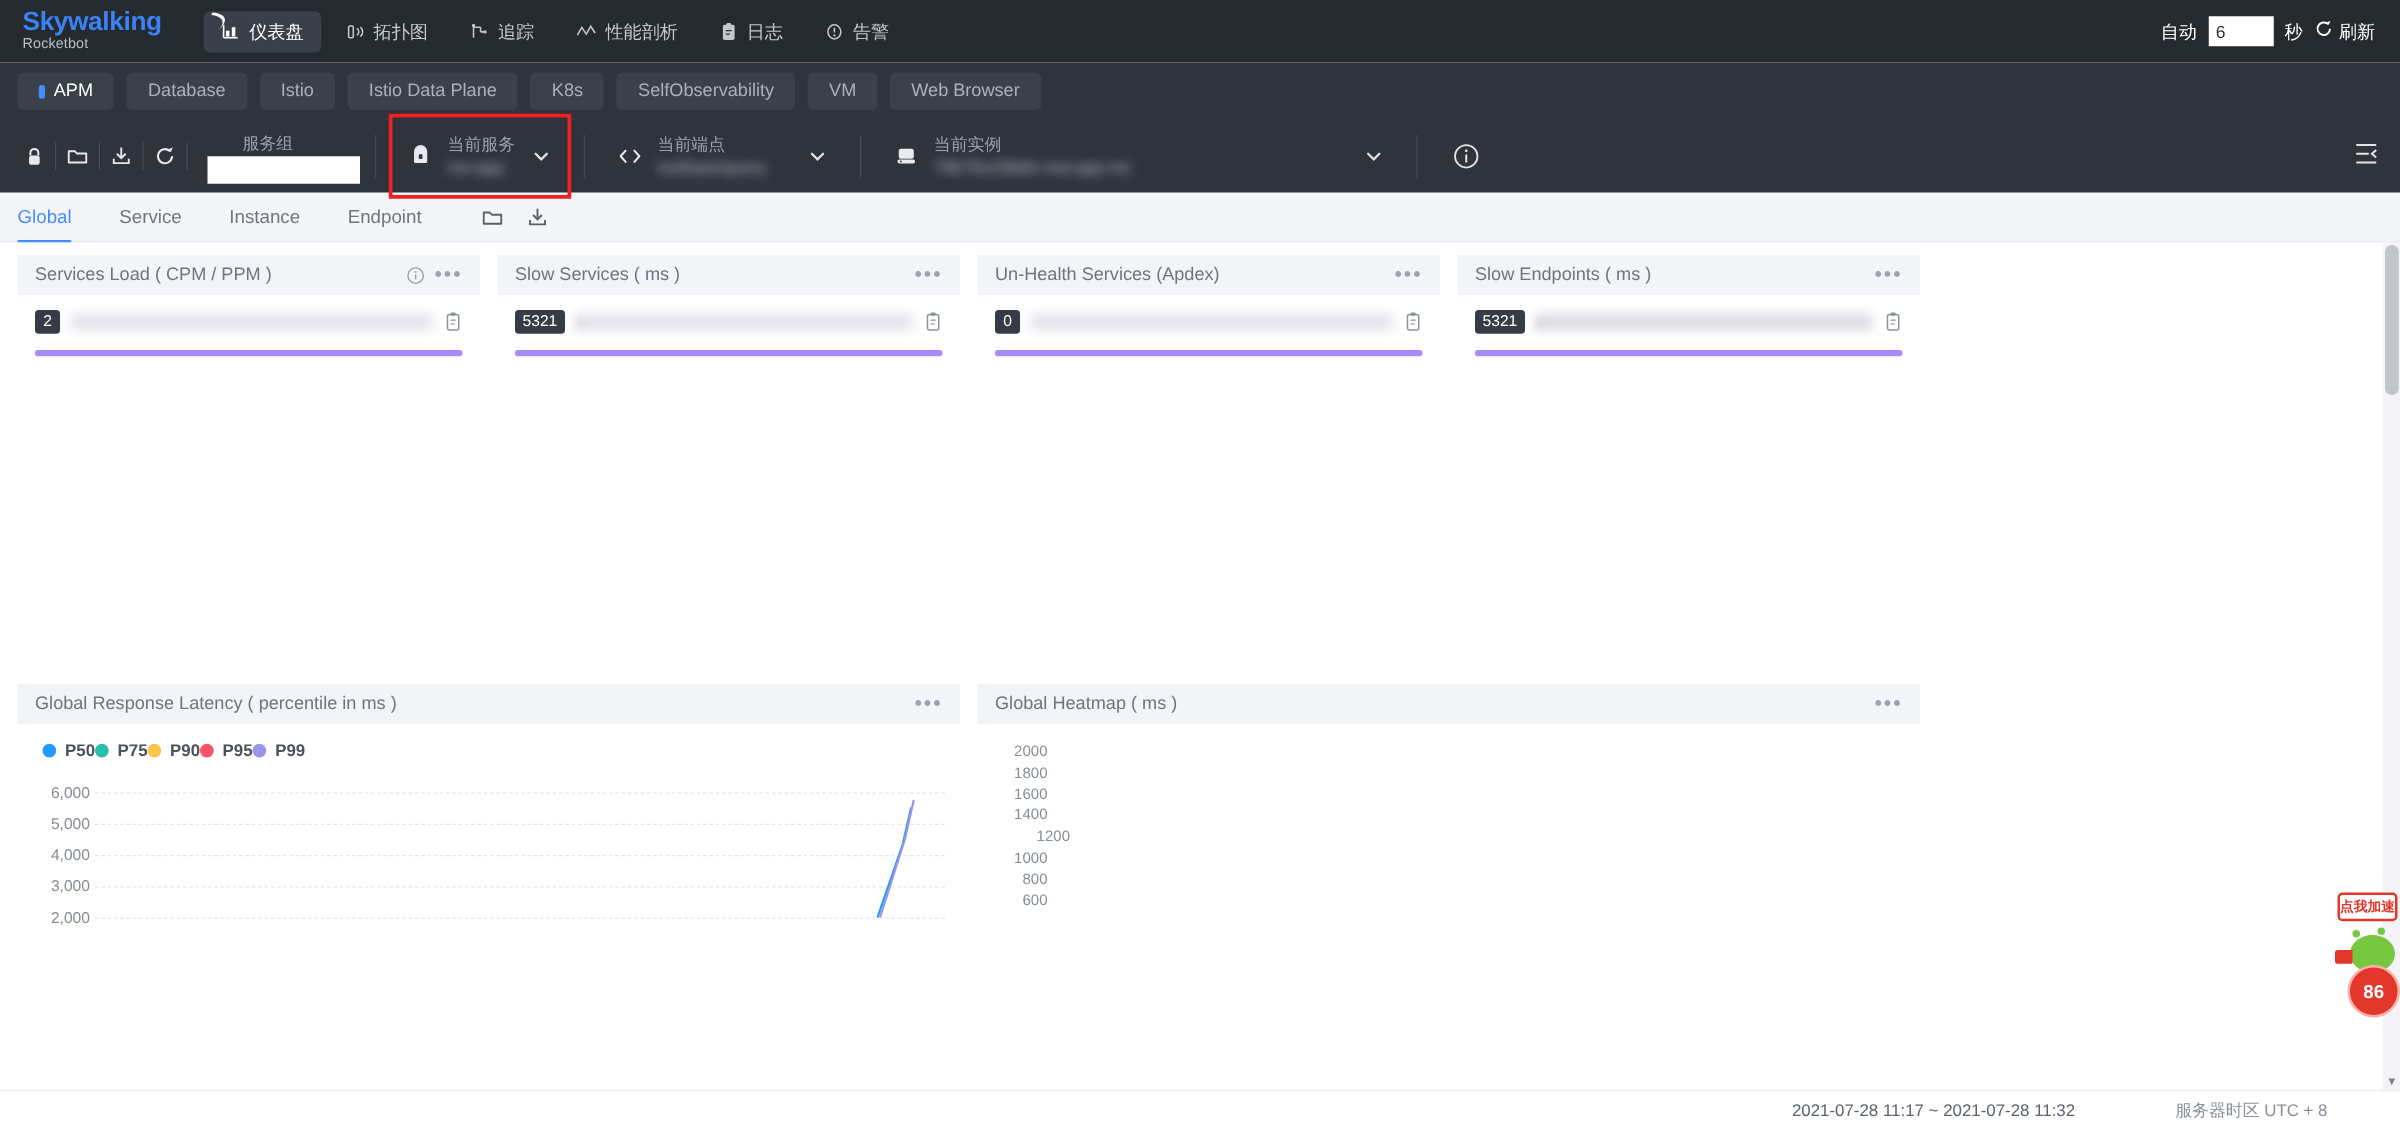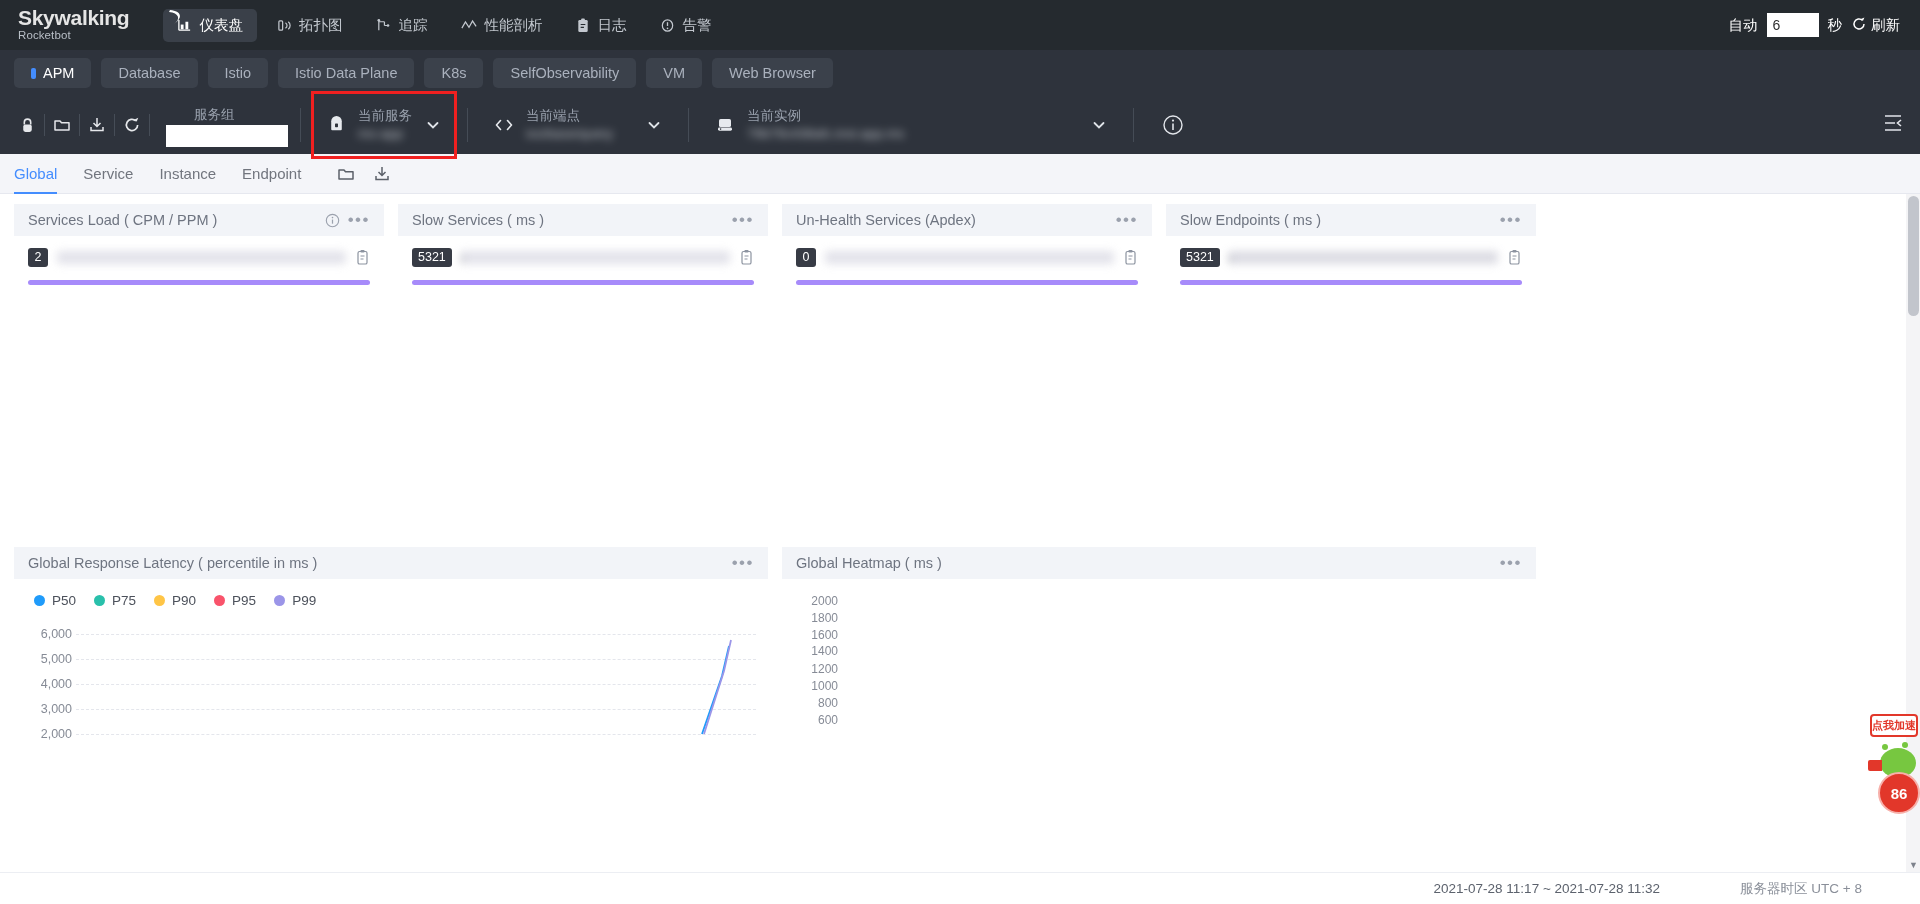--- a/index.html
+++ b/index.html
@@ -11,21 +11,21 @@
   }
 
   
   .topnav {
     height: 50px; background: #252a2f;
     display: flex; align-items: center;
     padding: 0 18px;
     position: relative;
   }
   .brand { display: flex; flex-direction: column; justify-content: center; margin-right: 34px; padding-bottom: 2px;}
-  .brand-main { color: #e5e5e5; font-size: 21px; font-weight: bold; letter-spacing: -0.3px; line-height: 22px; position: relative; }
+  .brand-main { color: #3b82f6; font-size: 21px; font-weight: bold; letter-spacing: -0.3px; line-height: 22px; position: relative; }
   .brand-sub { color: #b9bfc7; font-size: 11.5px; line-height: 12px; letter-spacing: 0.1px;}
   .navitems { display: flex; align-items: center; gap: 6px; }
   .navitem {
     display: flex; align-items: center; gap: 7px;
     color: #c3c8cf; font-size: 14.5px;
     padding: 7px 14px; border-radius: 5px; cursor: pointer;
     white-space: nowrap;
   }
   .navitem.active { background: #3a4049; color: #ffffff; }
   .navitem svg { display:block; }
@@ -91,21 +91,21 @@
     white-space: nowrap; overflow: hidden;
   }
   .blurtext { filter: blur(4.2px); opacity: .75; }
   .chev { color: #dfe3e8; margin-left: 16px; display:flex; }
   .info-circle { color: #e2e5ea; margin: 0 16px; display:flex; cursor:pointer; }
   .toolbar-right { position: absolute; right: 16px; top: 0; height: 58px; display:flex; align-items:center; color:#e2e5ea; cursor: pointer; }
 
   
   .subtabs {
     height: 40px; background: #f4f5f9;
-    display: flex; align-items: center; padding-left: 14px; gap: 26px;
+    display: flex; align-items: center; padding-left: 14px; gap: 38px;
     border-bottom: 1px solid #e6e8ef;
   }
   .subtab { font-size: 15px; color: #71757e; cursor: pointer; height: 40px; display:flex; align-items:center; position: relative;}
   .subtab.active { color: #448dfe; }
   .subtab.active::after {
     content: ""; position: absolute; bottom: 0; left: 0; right: 0; height: 2px; background: #448dfe;
   }
   .subtab-icons { display: flex; align-items: center; gap: 18px; margin-left: 10px; color: #5b6069; }
   .subtab-icons > span { cursor: pointer; display:flex; }
 
@@ -134,21 +134,21 @@
   .rankbadge {
     background: #373b45; color: #ffffff; font-size: 12.5px;
     border-radius: 3px; padding: 2px 6px; min-width: 20px; text-align: center;
     line-height: 15px;
   }
   .rankname { flex: 1; font-size: 13.5px; color: #3d424c; overflow:hidden; white-space:nowrap;}
   .copy-icon { color: #8c93a0; display:flex; cursor:pointer;}
   .rankbar { height: 5px; background: #a78bfa; border-radius: 3px; margin-top: 13px; }
 
   
-  .legend { display: flex; align-items: center; gap: 18px; padding: 14px 0 0 20px; }
+  .legend { display: flex; align-items: center; padding: 14px 0 0 20px; font-weight: bold; }
   .legend-item { display: flex; align-items: center; gap: 7px; font-size: 13.5px; color: #4c515b; }
   .legend-dot { width: 11px; height: 11px; border-radius: 50%; display:inline-block;}
   .plot { position: relative; margin-top: 8px; height: 120px; }
   .ytick { position: absolute; right: calc(100% - 58px); font-size: 12.5px; color: #868b96; transform: translateY(-50%); }
   .gridline { position: absolute; left: 62px; right: 12px; height: 0; border-top: 1px dashed #e4e6ec; }
   .hm-tick { position: absolute; font-size: 12px; color: #868b96; transform: translateY(-50%); text-align: right; width: 46px; }
 
   
   .footer {
     position: absolute; left: 0; bottom: 0; width: 1920px; height: 32px;
@@ -608,21 +608,21 @@
       <div class="card-head">
         <span>Global Heatmap ( ms )</span>
         <span class="spacer"></span>
         <span class="dots">•••</span>
       </div>
       <div style="position:relative;height:180px;margin-top:10px">
         <div class="hm-tick" style="left:10px;top:12px">2000</div>
         <div class="hm-tick" style="left:10px;top:29px">1800</div>
         <div class="hm-tick" style="left:10px;top:46px">1600</div>
         <div class="hm-tick" style="left:10px;top:62px">1400</div>
-        <div class="hm-tick" style="left:10px;top:80px">1200</div>
+        <div class="hm-tick" style="left:28px;top:80px">1200</div>
         <div class="hm-tick" style="left:10px;top:97px">1000</div>
         <div class="hm-tick" style="left:10px;top:114px">800</div>
         <div class="hm-tick" style="left:10px;top:131px">600</div>
       </div>
     </div>
   </div>
 
   <div class="scroll-track">
     <div class="scroll-arrow" style="top:2px">▲</div>
     <div class="scroll-thumb"></div>

